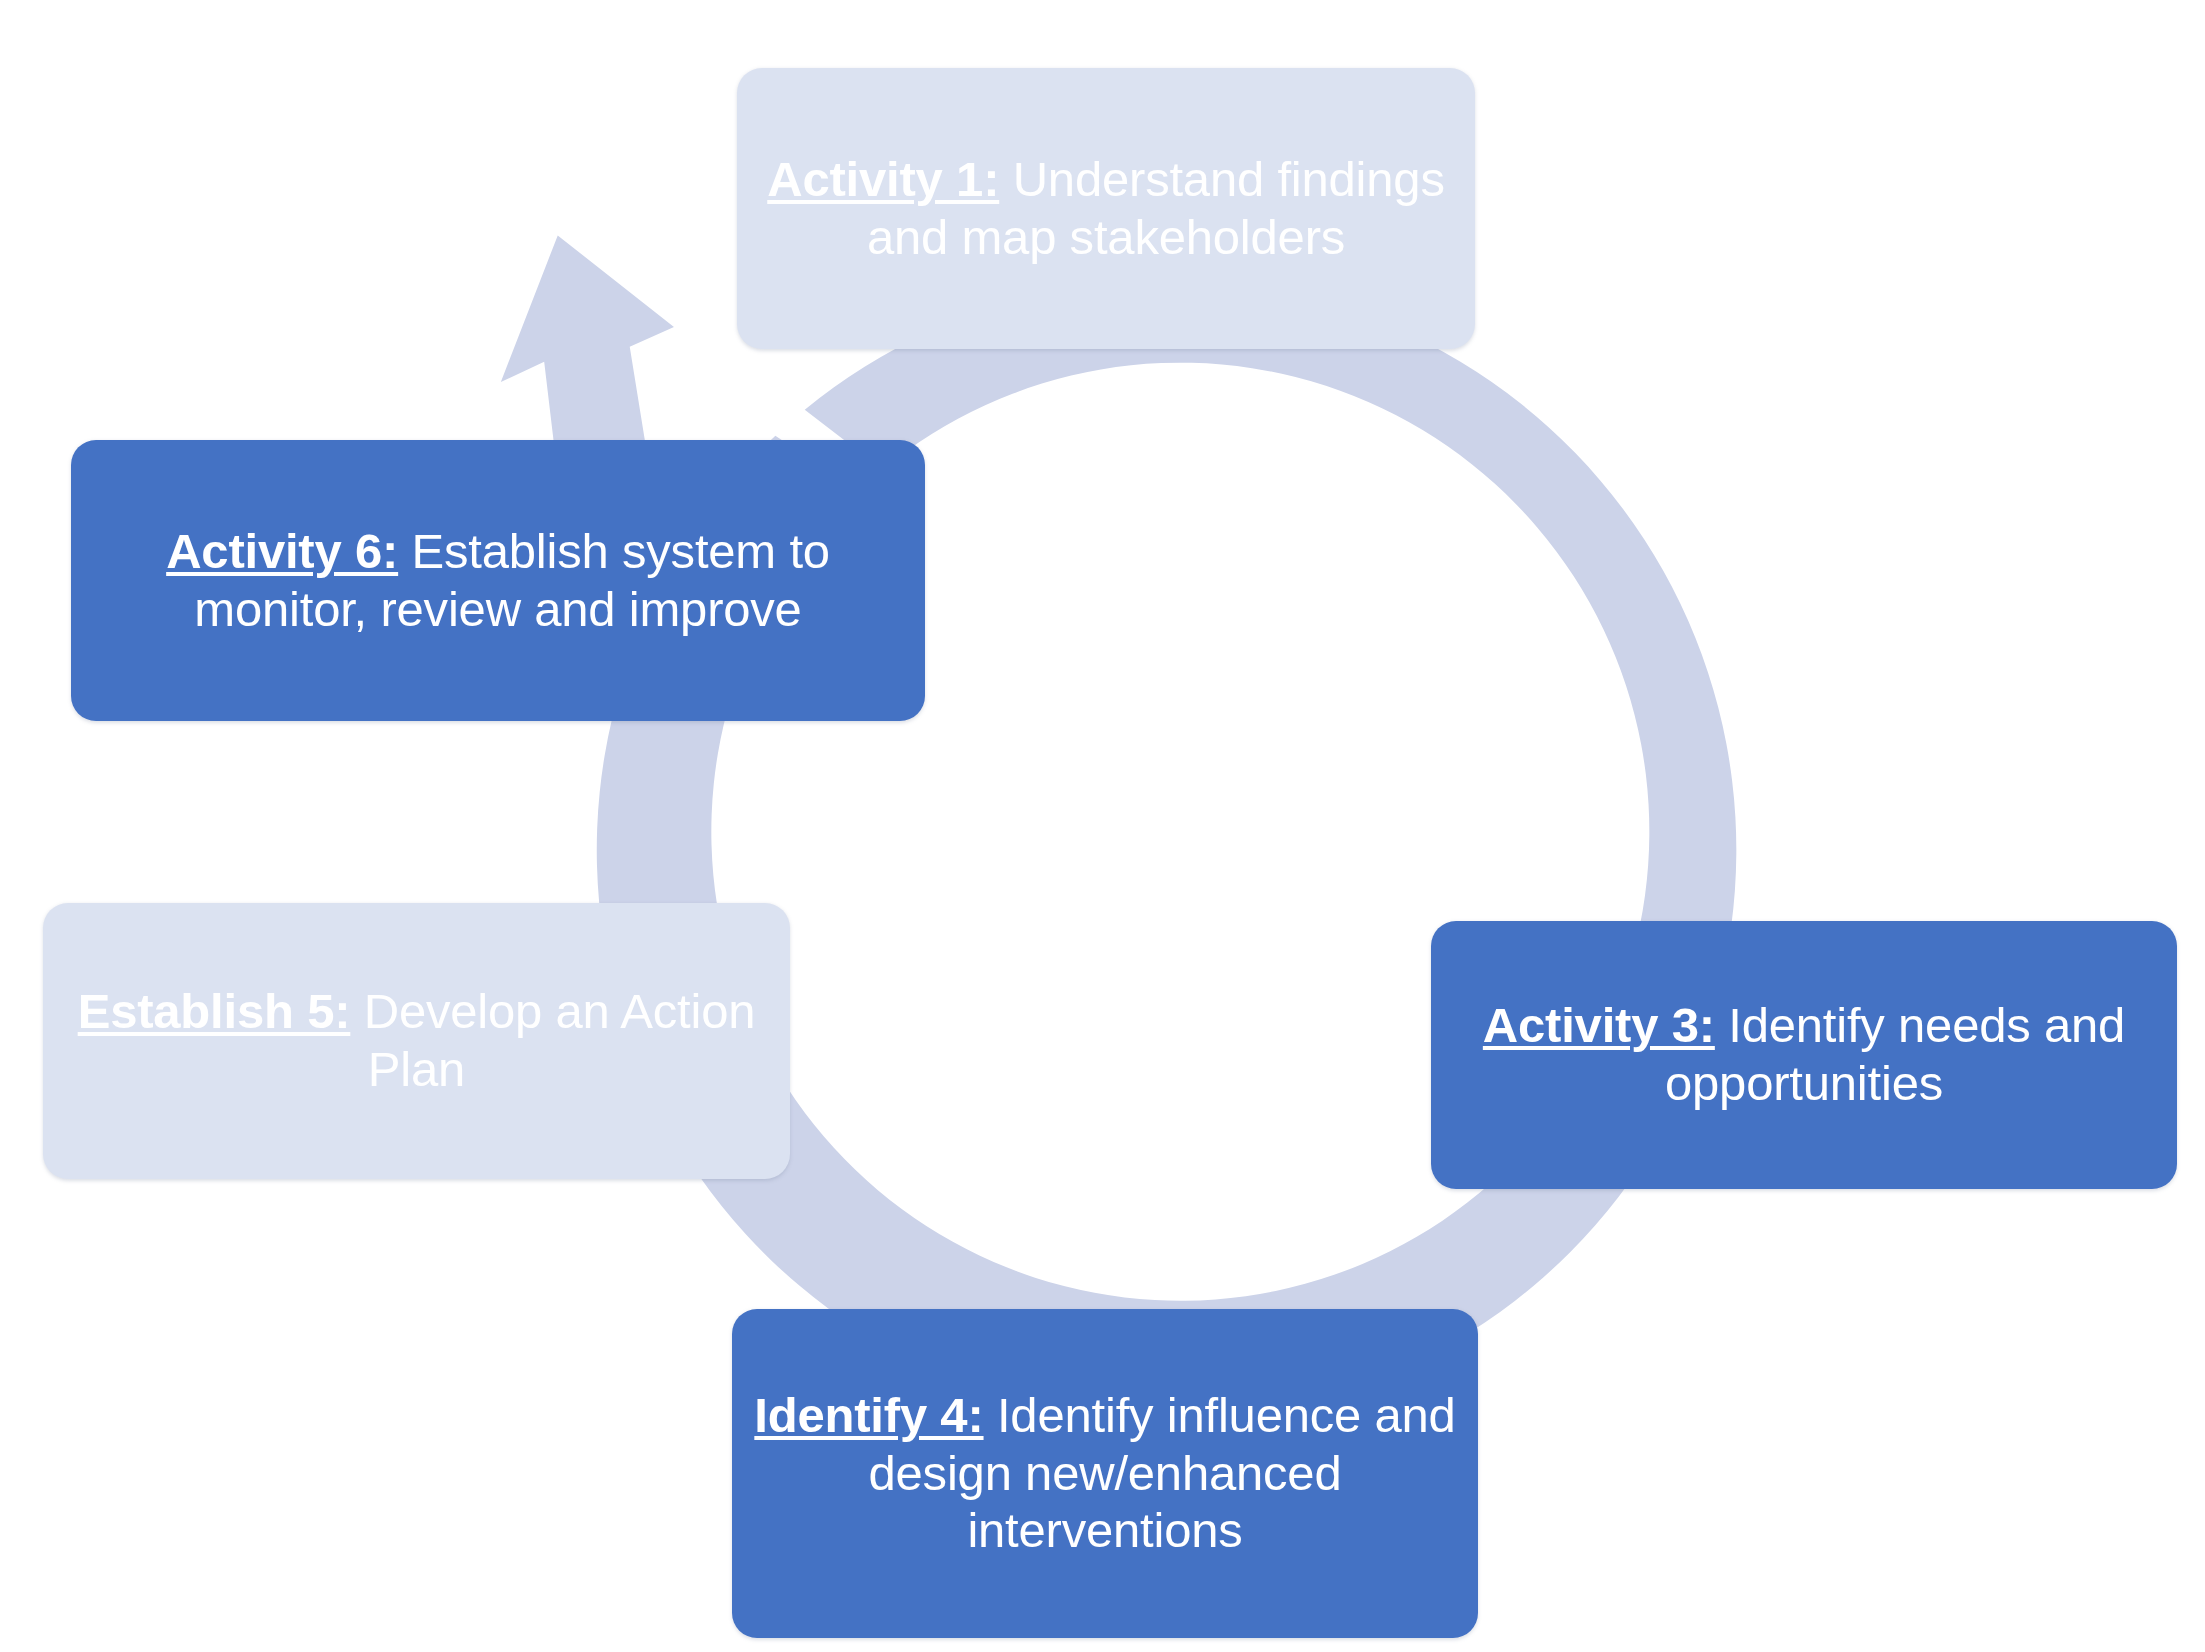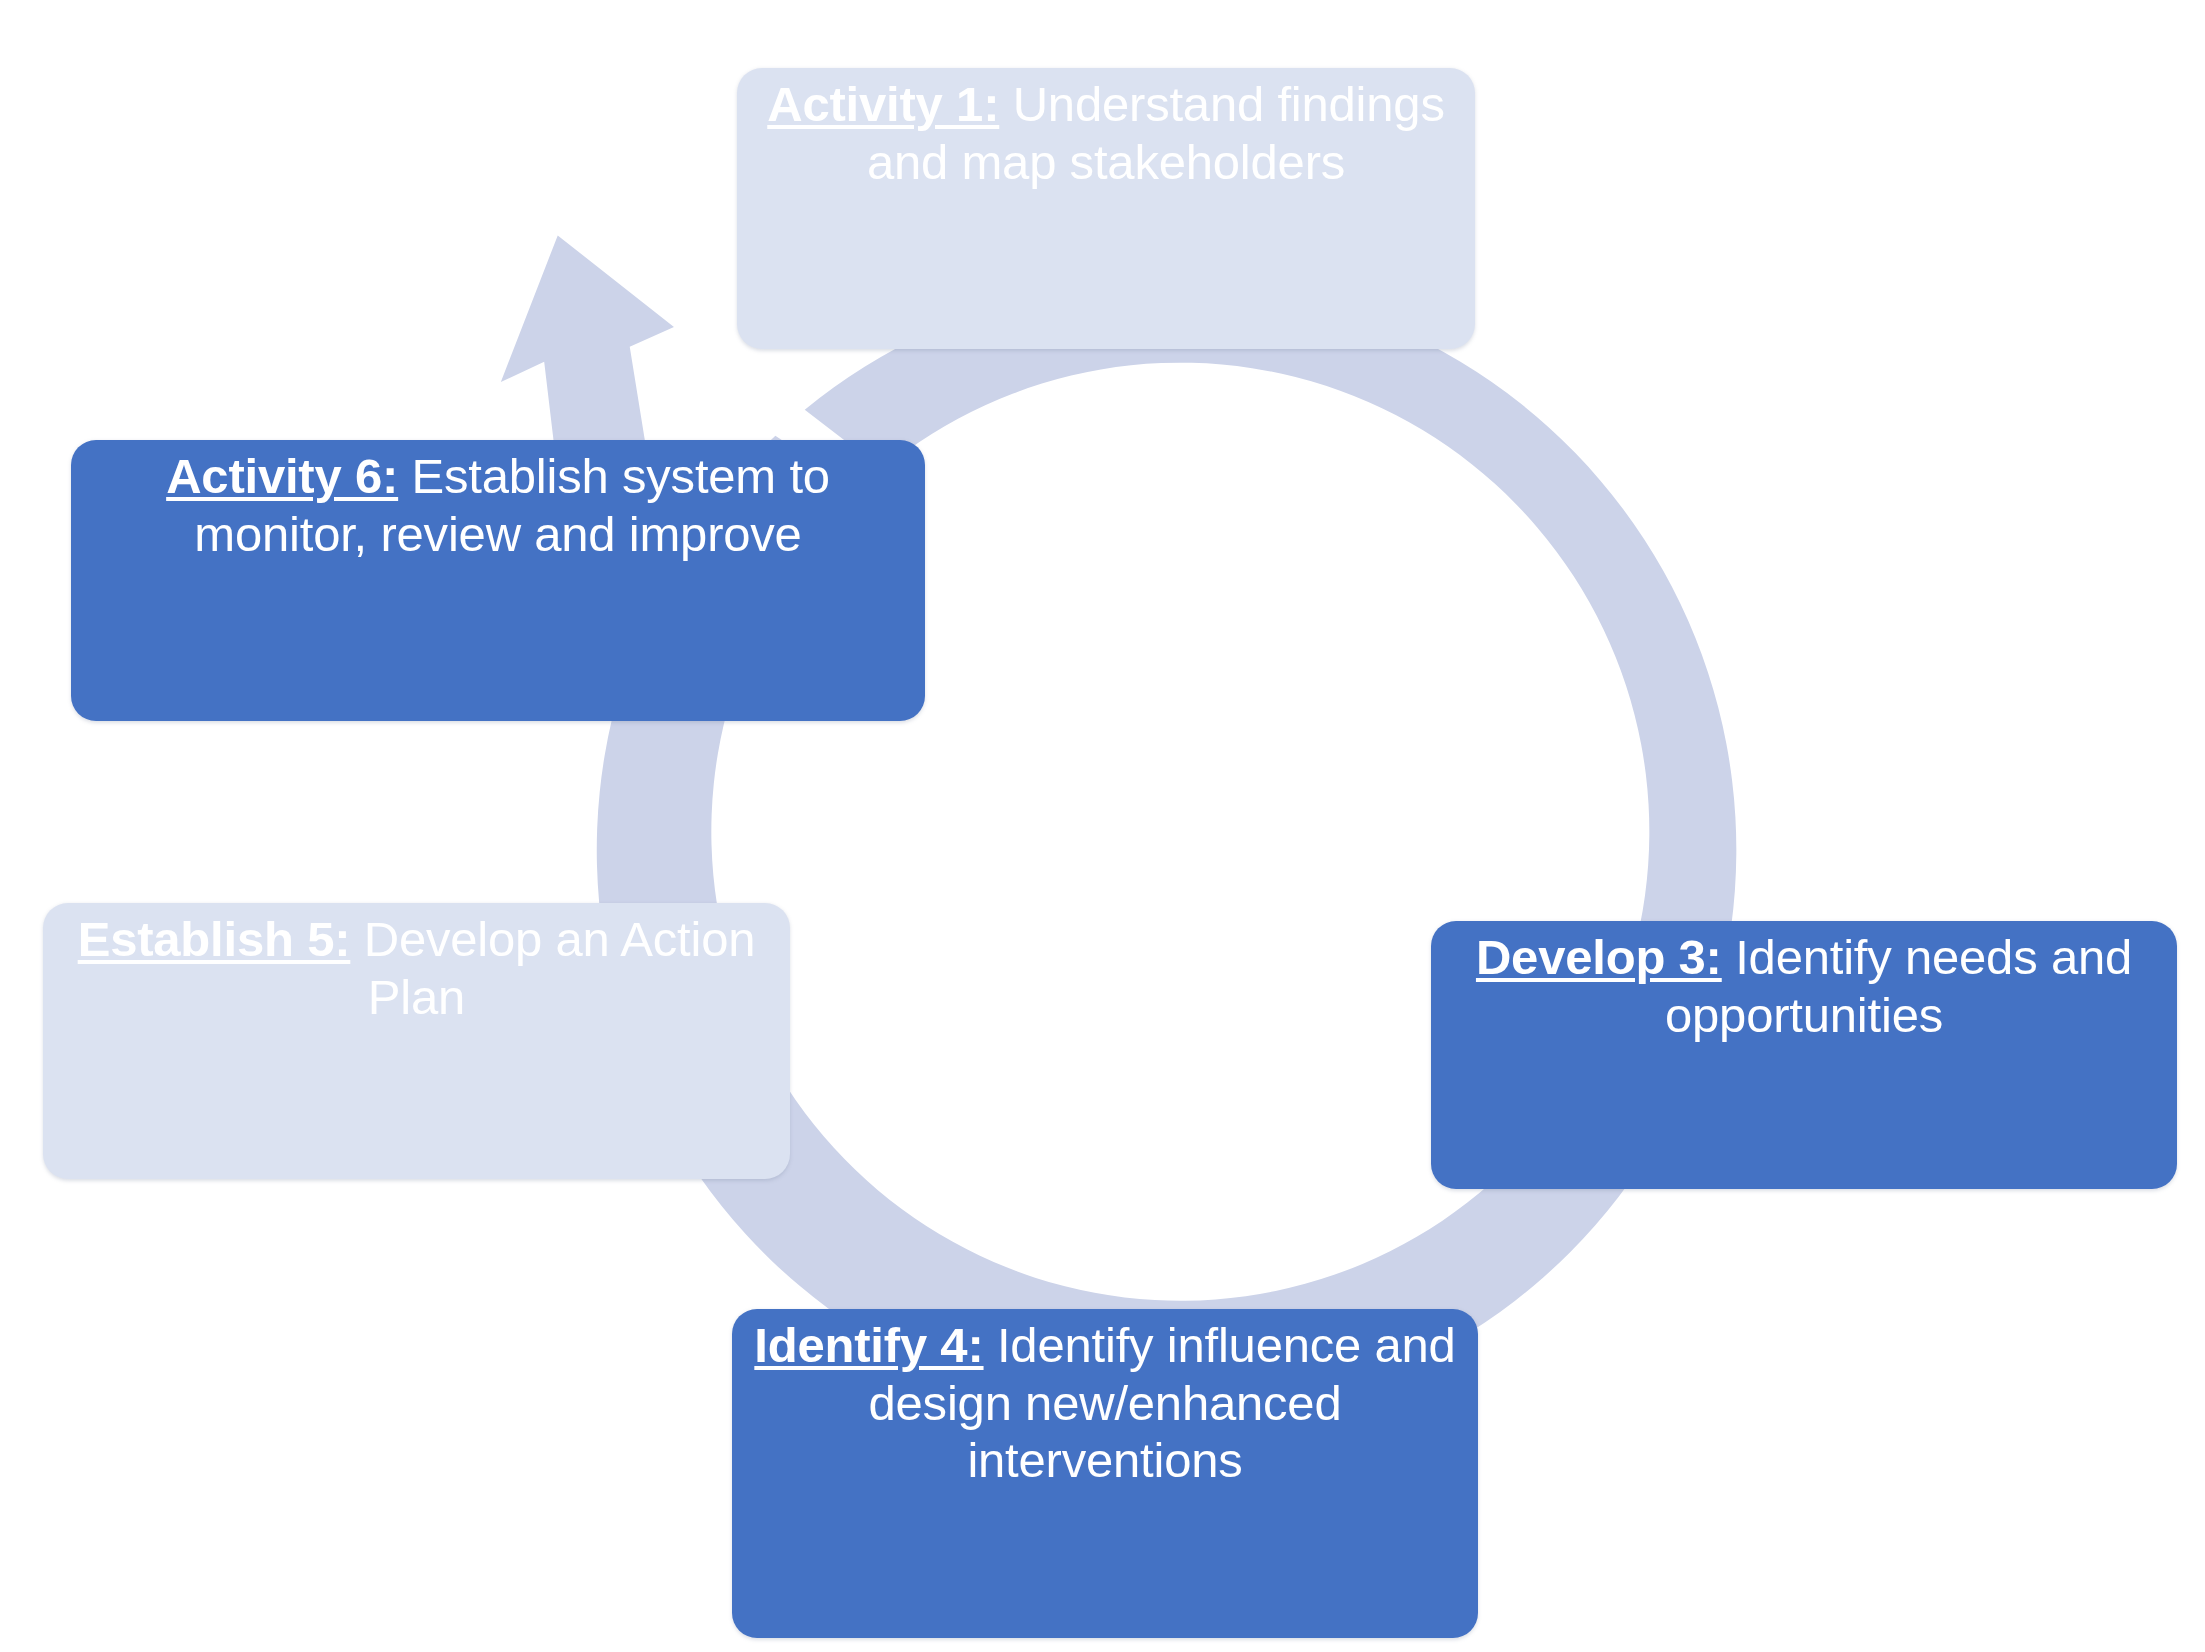--- a/index.html
+++ b/index.html
@@ -21,21 +21,21 @@
     left: 0; top: 0;
     width: 2205px;
     height: 1652px;
     pointer-events: none;
   }
   .node-box {
     position: absolute;
     box-sizing: border-box;
     border-radius: 25px;
     display: flex;
-    align-items: flex-start;
+    align-items: center;
     justify-content: center;
     text-align: center;
     color: #ffffff;
     padding: 7.8px 22px;
     line-height: 1.18;
     font-size: 49px;
     letter-spacing: -0.2px;
     box-shadow: 0 1.6px 3.9px rgba(120,130,160,0.25);
   }
   .node-box .txt {
@@ -82,21 +82,21 @@
 
     <polygon points="740,300 872,438 812,455 815,600 697,601 700,459 641,477" fill="#ccd3e9" transform="rotate(-8 756 450)"></polygon>
   </svg>
 
   <div class="node-box tone-light" id="box-a1">
     <span class="txt"><span class="lead">Activity 1:</span><span> Understand findings and map stakeholders</span></span>
   </div>
 
 
   <div class="node-box tone-dark" id="box-a3">
-    <span class="txt"><span class="lead">Develop 3:</span><span> Identify needs and opportunities</span></span>
+    <span class="txt"><span class="lead">Activity 3:</span><span> Identify needs and opportunities</span></span>
   </div>
 
   <div class="node-box tone-dark" id="box-a4">
     <span class="txt"><span class="lead">Identify 4:</span><span> Identify influence and design new/enhanced interventions</span></span>
   </div>
 
   <div class="node-box tone-light" id="box-a5">
     <span class="txt"><span class="lead">Establish 5:</span><span> Develop an Action Plan</span></span>
   </div>
 

